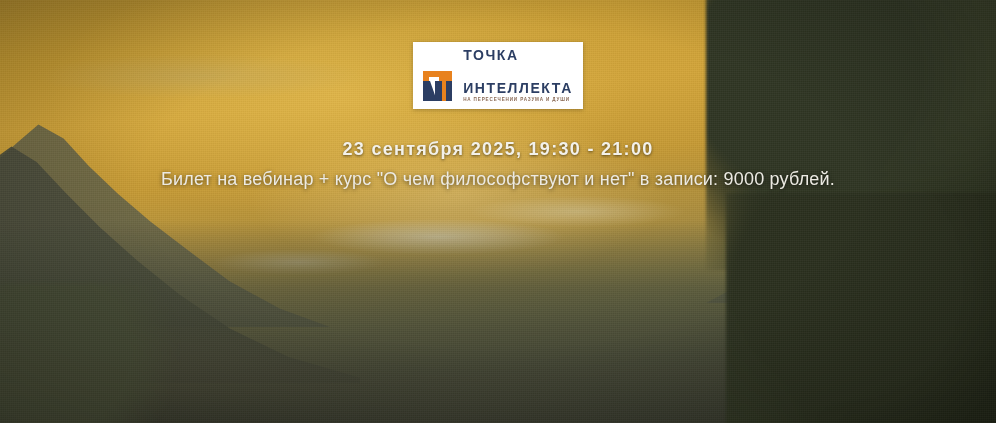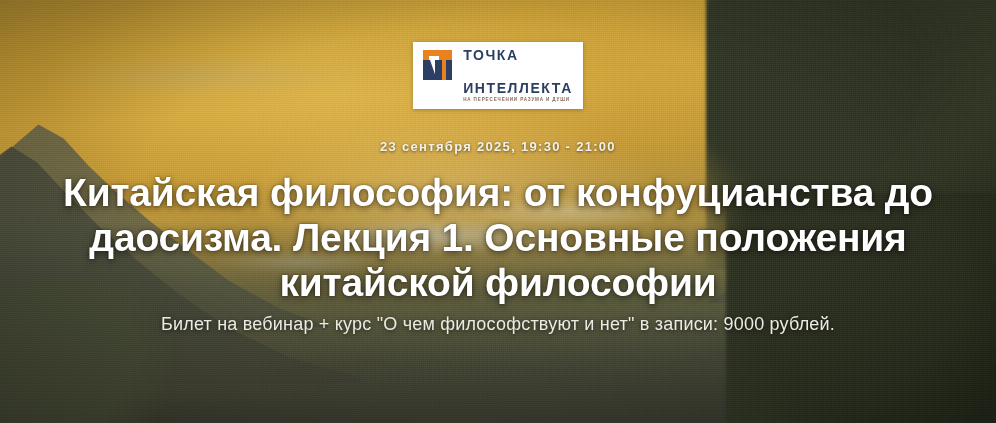--- a/index.html
+++ b/index.html
@@ -169,21 +169,21 @@
     align-items: center;
     z-index: 5;
   }
 
   
   .logo-card {
     margin-top: 42px;
     background: #ffffff;
     padding: 6px 10px 6px 8px;
     display: flex;
-    align-items: flex-start;
+    align-items: flex-end;
     gap: 9px;
     box-shadow: 0 1px 4px rgba(0,0,0,0.25);
   }
   .logo-mark {
     width: 33px;
     height: 34px;
     position: relative;
     flex: 0 0 auto;
   }
   .logo-words { display: flex; flex-direction: column; line-height: 1; }
@@ -200,21 +200,21 @@
     font-size: 4.6px;
     letter-spacing: 0.85px;
     font-weight: 700;
     white-space: nowrap;
   }
 
   
   .date {
     margin-top: 30px;
     color: #f3f1ea;
-    font-size: 13px;
+    font-size: 18px;
     font-weight: 700;
     letter-spacing: 1.3px;
     text-shadow: 0 1px 3px rgba(0,0,0,0.55);
   }
 
   
   .title {
     margin-top: 16px;
     width: 900px;
     text-align: center;
@@ -294,22 +294,17 @@
       </div>
       <div class="logo-words">
         <span class="logo-l1">ТОЧКА</span>
         <span class="logo-l2">ИНТЕЛЛЕКТА</span>
         <span class="logo-tag">НА ПЕРЕСЕЧЕНИИ РАЗУМА И ДУШИ</span>
       </div>
     </div>
 
     <div class="date">23 сентября 2025, 19:30 - 21:00</div>
 
-    <div class="title">
-      <div>Китайская философия: от конфуцианства до</div>
-      <div>даосизма. Лекция 1. Основные положения</div>
-      <div>китайской философии</div>
-    </div>
 
     <div class="price2">Билет на вебинар + курс "О чем философствуют и нет" в записи: 9000 рублей.</div>
 
   </div>
 </div>
 
 </body></html>

